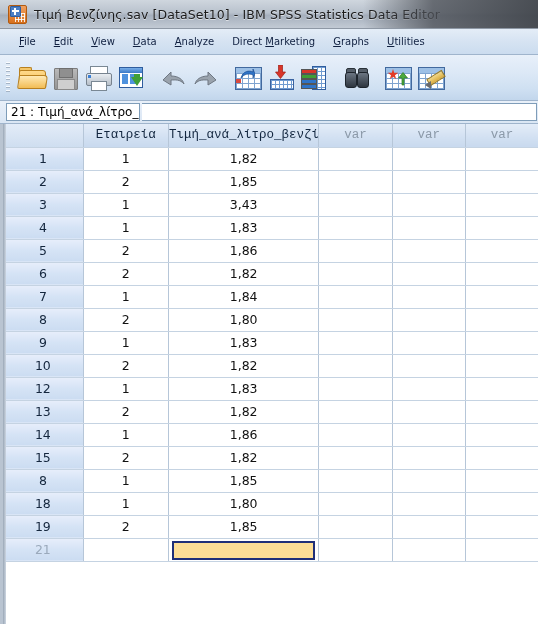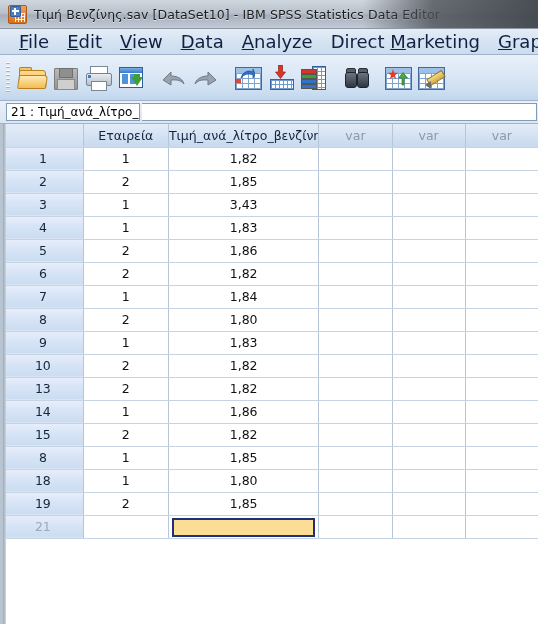--- a/index.html
+++ b/index.html
@@ -54,21 +54,21 @@
   
   .menubar{
     height:25px;
     background:linear-gradient(to bottom,#e4edf7 0%,#d6e3f2 50%,#cbdcef 100%);
     border-bottom:1px solid #9fb4cc;
     display:flex;align-items:center;
     padding-left:10px;
     overflow:hidden;white-space:nowrap;
   }
   .menu-item{
-    font-size:18px;color:#102040;
+    font-size:10px;color:#102040;
     padding:2px 9px 2px 9px;
     cursor:default;flex:none;
   }
   .menu-item u{text-decoration:underline;}
 
   
   .toolbar{
     height:45px;
     background:linear-gradient(to bottom,#e8f0fa 0%,#dce8f6 40%,#cfe0f2 75%,#c2d6ec 100%);
     border-bottom:1px solid #9fb4cc;
@@ -196,20 +196,21 @@
   col.c-price{width:150px;}
   col.c-var{width:73px;}
 
   thead th{
     background:linear-gradient(to bottom,#e3ecf8 0%,#d3e1f2 55%,#c8d9ee 100%);
     border-bottom:1px solid #8fa6c0;
     border-right:1px solid #9fb2c8;
     color:#12263f;
     text-align:center;
     height:26px;
+    font-family:Liberation Mono, monospace;
   }
   thead th.corner{background:linear-gradient(to bottom,#e3ecf8,#cfdef0);}
   thead th.var{color:#8b99a8;}
 
   td.rownum{
     background:linear-gradient(to bottom,#e7eefb 0%,#d5e3f5 50%,#cbdcf1 100%);
     border-right:1px solid #8fa6c0;
     text-align:center;
     color:#14263d;
   }
@@ -484,20 +485,28 @@
           </tr>
           <tr>
             <td class="rownum">10</td>
             <td class="dat">2</td>
             <td class="dat">1,82</td>
             <td class="blank"></td>
             <td class="blank"></td>
             <td class="blank novert"></td>
           </tr>
           <tr>
+            <td class="rownum">12</td>
+            <td class="dat">1</td>
+            <td class="dat">1,83</td>
+            <td class="blank"></td>
+            <td class="blank"></td>
+            <td class="blank novert"></td>
+          </tr>
+          <tr>
             <td class="rownum">13</td>
             <td class="dat">2</td>
             <td class="dat">1,82</td>
             <td class="blank"></td>
             <td class="blank"></td>
             <td class="blank novert"></td>
           </tr>
           <tr>
             <td class="rownum">14</td>
             <td class="dat">1</td>

